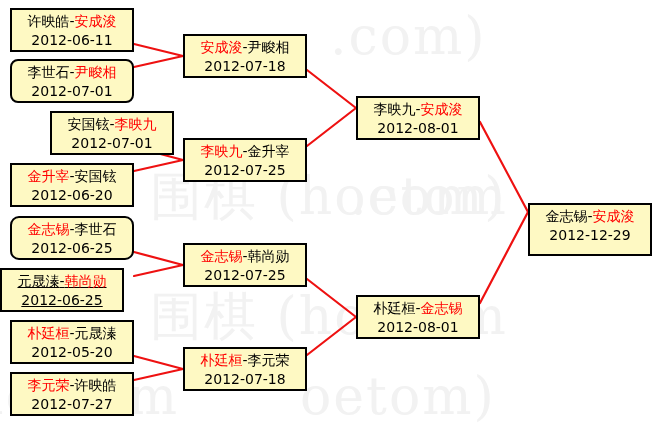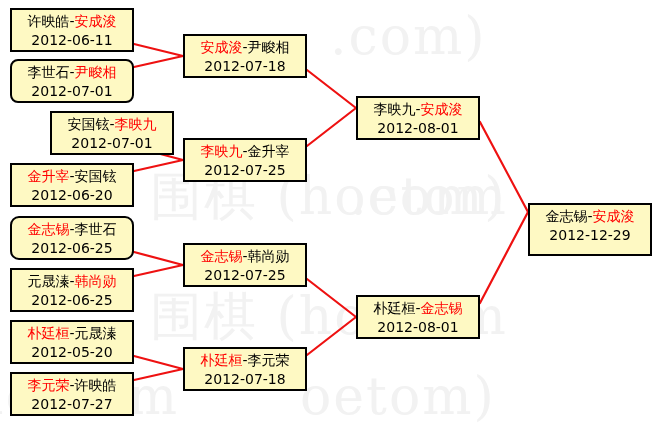--- a/index.html
+++ b/index.html
@@ -130,21 +130,21 @@
         <div class="date">2012-07-01</div>
       </div>
       <div class="node" style="left: 10px; top: 163px; width: 124px; height: 44px;">
         <div class="players"><span class="win">金升宰</span><span class="sep">-</span><span class="">安国铉</span></div>
         <div class="date">2012-06-20</div>
       </div>
       <div class="node" style="left: 10px; top: 216px; width: 124px; height: 44px; border-radius: 9px;">
         <div class="players"><span class="win">金志锡</span><span class="sep">-</span><span class="">李世石</span></div>
         <div class="date">2012-06-25</div>
       </div>
-      <div class="node" style="left: 10px; top: 268px; width: 124px; height: 44px;">
+      <div class="node" style="left: 0; top: 268px; width: 124px; height: 44px; text-decoration: underline;">
         <div class="players"><span class="">元晟溱</span><span class="sep">-</span><span class="win">韩尚勋</span></div>
         <div class="date">2012-06-25</div>
       </div>
       <div class="node" style="left: 10px; top: 320px; width: 124px; height: 44px;">
         <div class="players"><span class="win">朴廷桓</span><span class="sep">-</span><span class="">元晟溱</span></div>
         <div class="date">2012-05-20</div>
       </div>
       <div class="node" style="left: 10px; top: 372px; width: 124px; height: 44px;">
         <div class="players"><span class="win">李元荣</span><span class="sep">-</span><span class="">许映皓</span></div>
         <div class="date">2012-07-27</div>

